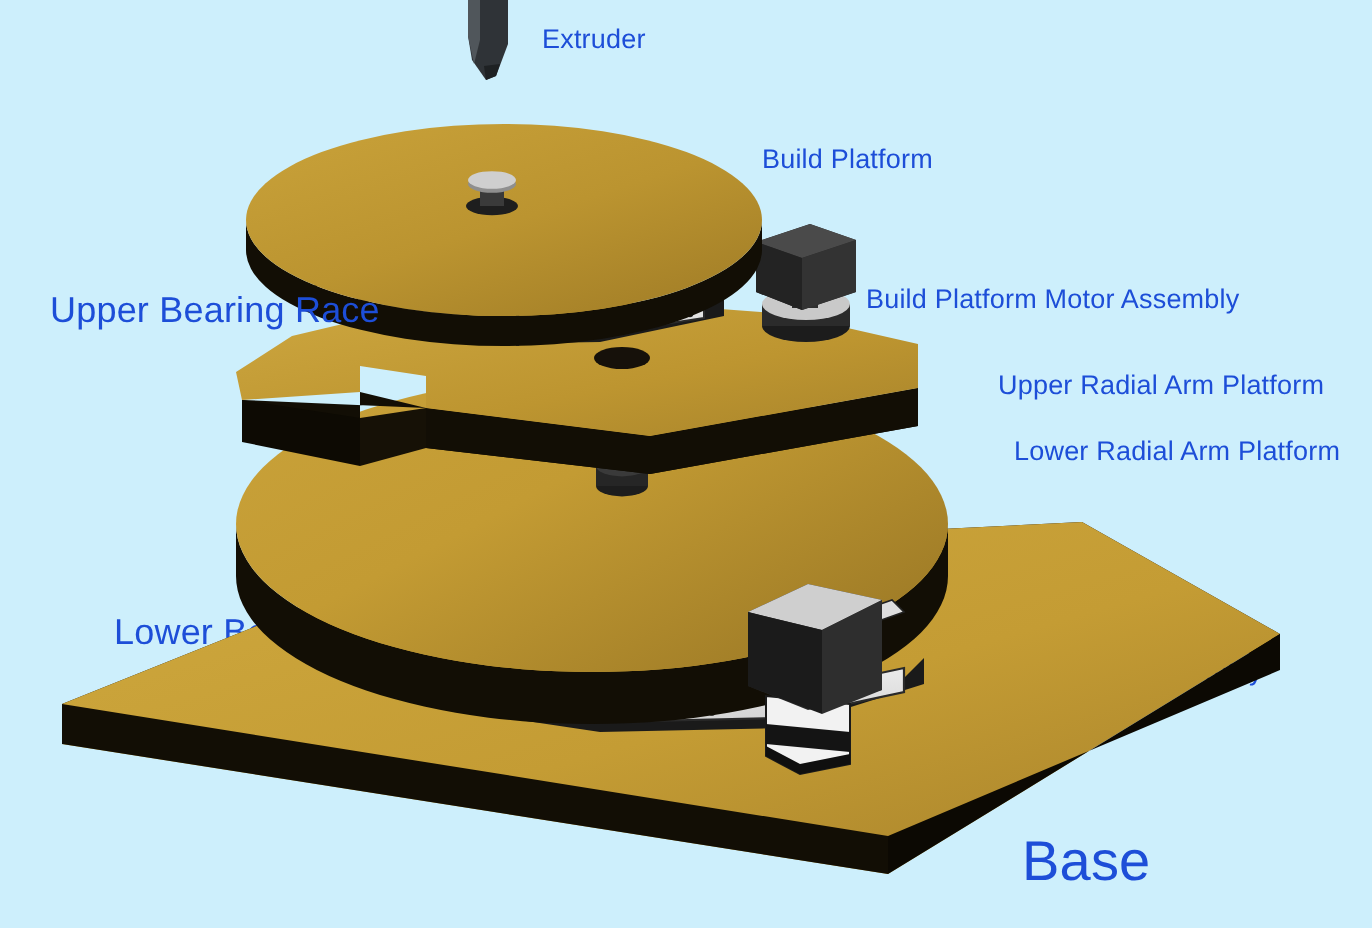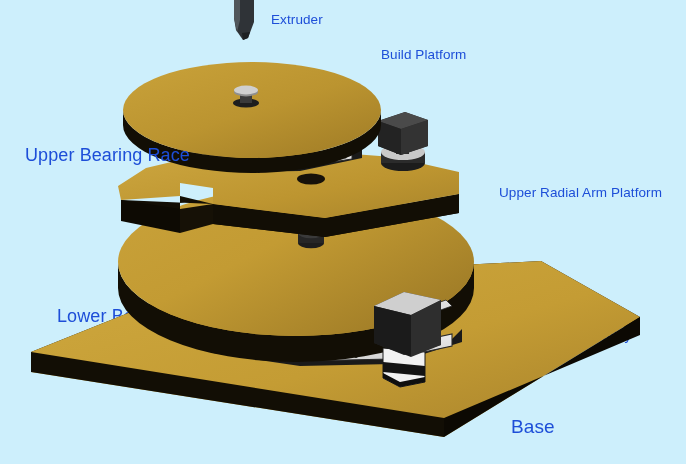--- a/index.html
+++ b/index.html
@@ -29,21 +29,21 @@
   .lbl {
     position: absolute;
     color: #1d4ed8;
     font-family: "Liberation Sans", sans-serif;
     white-space: nowrap;
     letter-spacing: 0.1px;
     line-height: 1;
   }
   .lbl-sm { font-size: 18px; }
   .lbl-md { font-size: 13.5px; }
-  .lbl-lg { font-size: 19px; }
+  .lbl-lg { font-size: 28px; }
   .behind { z-index: 1; }
   .front  { z-index: 3; }
 </style>
 </head>
 <body>
 
 <div id="stage">
 
   <div id="bg"></div>
 
@@ -191,23 +191,25 @@
     <g>
       <polygon points="234,-6 254,-6 254,22 248,38 243,40 236,30 234,18" fill="#2f3337"></polygon>
       <polygon points="234,-6 240,-6 240,20 237,32 234,18" fill="#50565b"></polygon>
       <polygon points="243,40 248,38 250,32 242,33" fill="#1e2123"></polygon>
     </g>
 
   </svg>
 
   <div class="lbl lbl-md front" style="left:271px; top:13px;">Extruder</div>
 
-  <div class="lbl lbl-md front" style="left:381px; top:48px;">Build Platform</div>
+  <div class="lbl lbl-md front" style="left:381px; top:73px;">Build Platform</div>
 
   <div class="lbl lbl-sm front" style="left:25px; top:146px;">Upper Bearing Race</div>
 
+  <div class="lbl lbl-md front" style="left:433px; top:143px;">Build Platform Motor Assembly</div>
 
   <div class="lbl lbl-md front" style="left:499px; top:186px;">Upper Radial Arm Platform</div>
 
+  <div class="lbl lbl-md front" style="left:507px; top:219px;">Lower Radial Arm Platform</div>
 
   <div class="lbl lbl-lg front" style="left:511px; top:417px;">Base</div>
 
 </div>
 
 </body></html>

